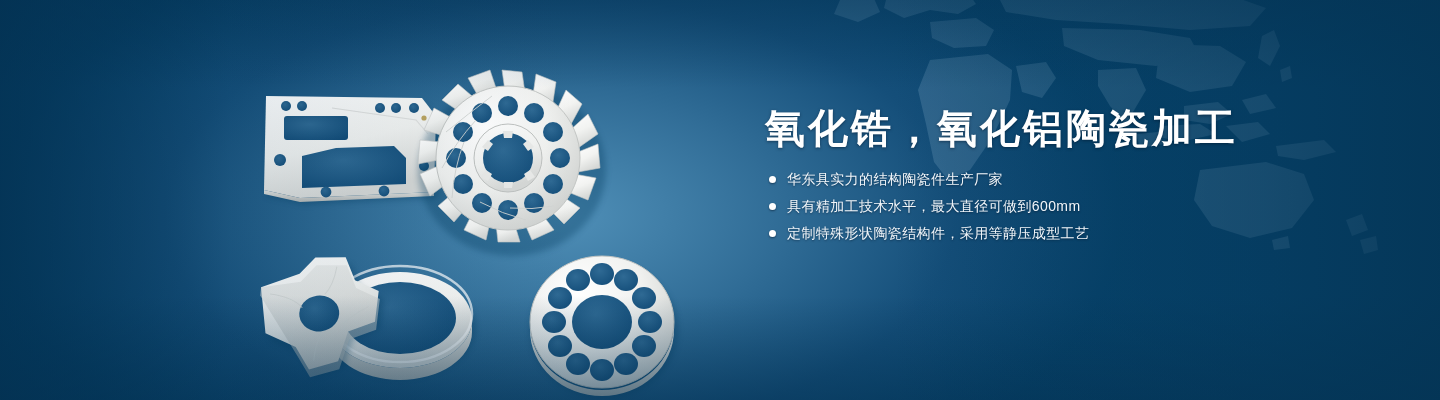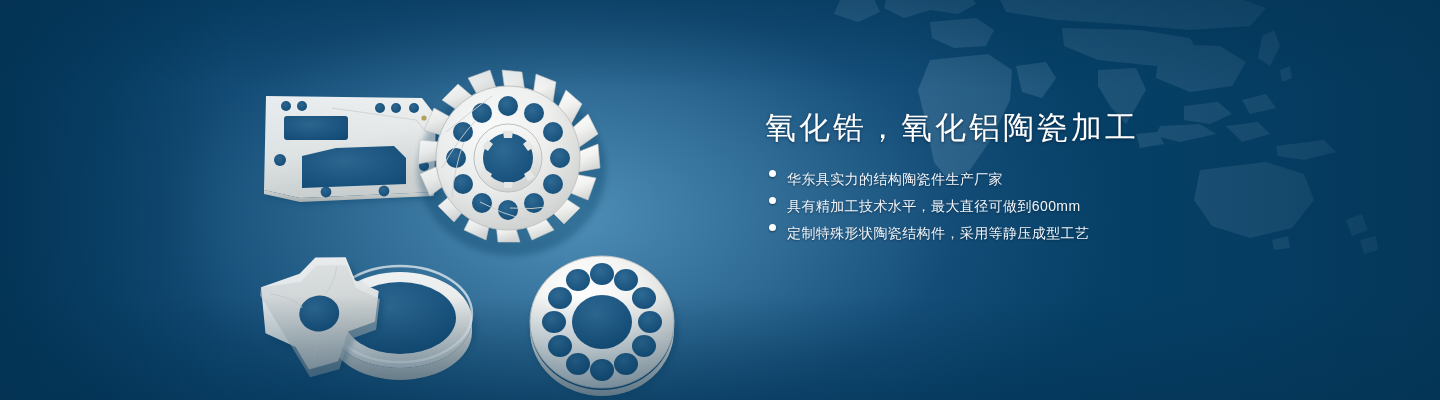--- a/index.html
+++ b/index.html
@@ -35,27 +35,27 @@
   
   .worldmap{
     position:absolute;left:780px;top:-26px;width:660px;height:290px;
     opacity:.17;pointer-events:none;
   }
   .worldmap svg{width:100%;height:100%;display:block;}
 
   
   .copy{position:absolute;left:765px;top:108px;width:560px;}
   .headline{
-    font-size:31px;line-height:40px;color:#ffffff;
-    letter-spacing:3px;font-weight:400;white-space:nowrap;
+    font-size:40px;line-height:40px;color:#ffffff;
+    letter-spacing:3px;font-weight:700;white-space:nowrap;
     text-shadow:0 1px 3px rgba(0,20,40,.55);
   }
   .bullets{list-style:none;margin:22px 0 0 4px;padding:0;}
   .bullets li{
-    display:flex;
+    display:flex;align-items:center;
     margin-bottom:8px;
     color:#f2f6fa;font-size:14px;line-height:19px;letter-spacing:.4px;
     text-shadow:0 1px 2px rgba(0,20,40,.5);
     white-space:nowrap;
   }
   .dot{
     width:7px;height:7px;border-radius:50%;
     background:#ffffff;margin-right:11px;flex:0 0 auto;
     box-shadow:0 1px 2px rgba(0,16,34,.5);
   }

